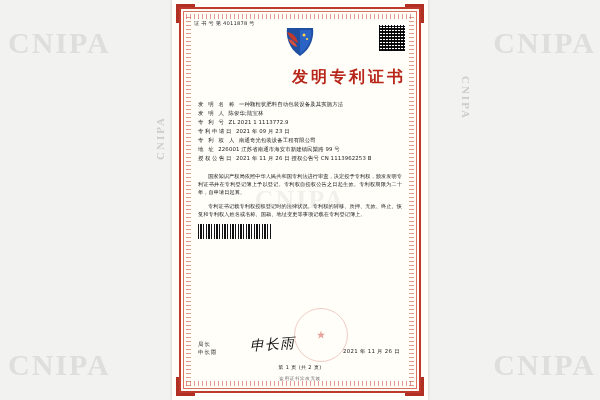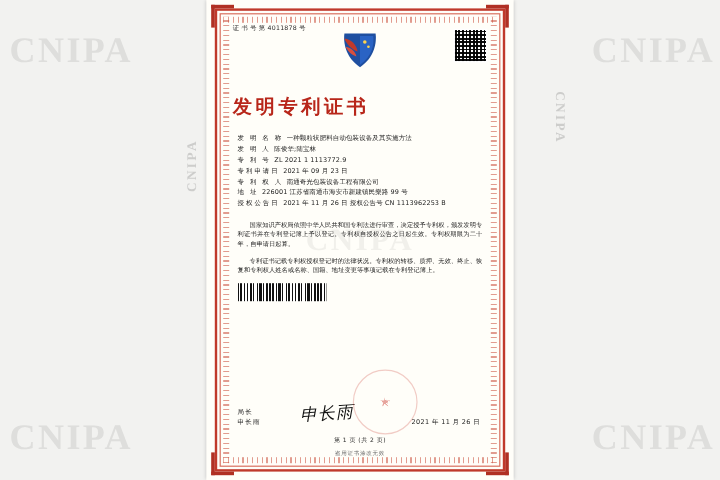--- a/index.html
+++ b/index.html
@@ -115,22 +115,22 @@
     height: 26px;
     background-color: #fff;
     background-image:
       repeating-linear-gradient(90deg, #111 0 1.5px, #fff 1.5px 3px),
       repeating-linear-gradient(0deg, #111 0 1.5px, rgba(255,255,255,0) 1.5px 3px);
     background-blend-mode: multiply;
     border: 1px solid #fff;
   }
 
   .title {
-    text-align: left;
-    margin-top: 52px;
+    text-align: right;
+    margin-top: 40px;
     font-family: "DejaVu Serif", serif;
     font-size: 16px;
     font-weight: bold;
     color: #b8261a;
     letter-spacing: 3px;
   }
 
   .fields {
     margin-top: 12px;
     padding: 0 4px;

